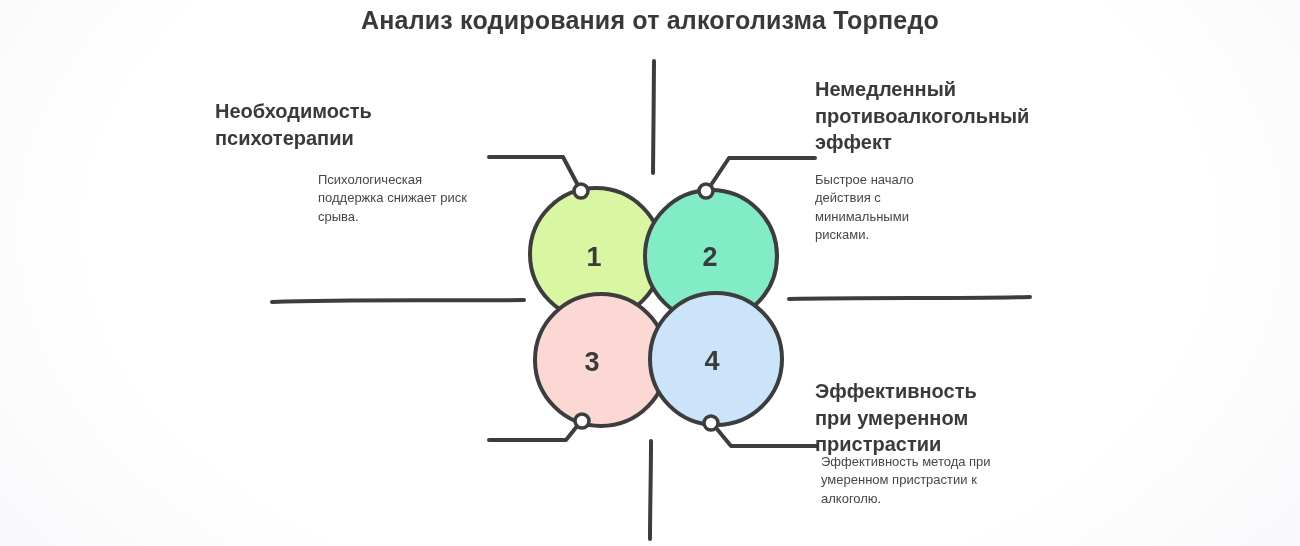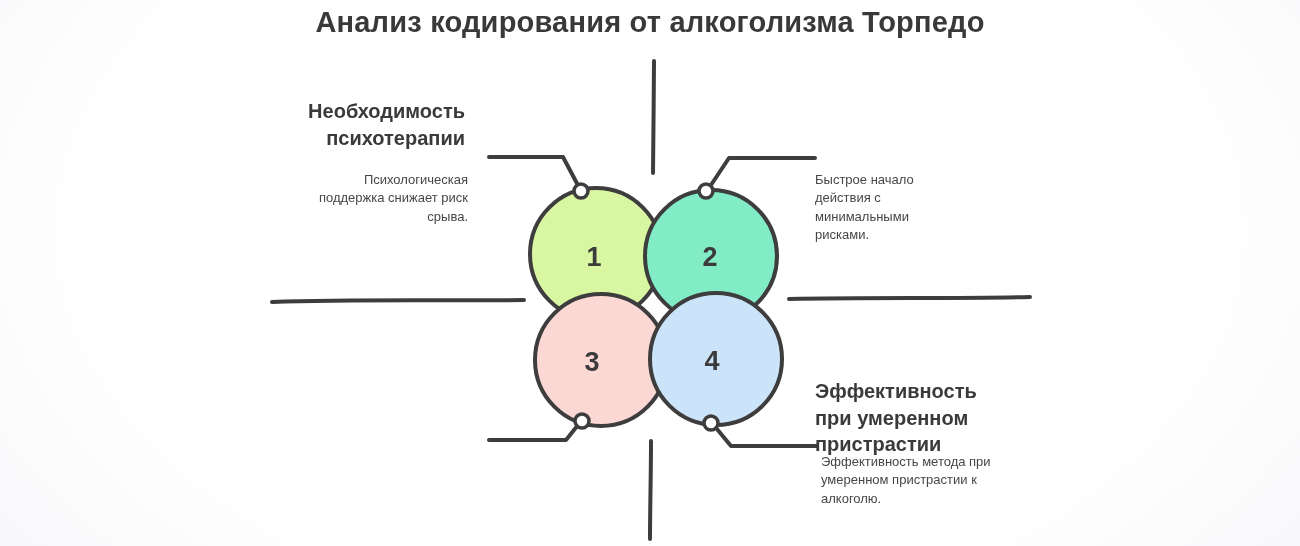--- a/index.html
+++ b/index.html
@@ -3,31 +3,31 @@
 <meta charset="utf-8">
 <style>
   html,body{margin:0;padding:0;background:#e9ebf1;}
   body{font-family:"Liberation Sans",sans-serif;}
   .canvas{
     position:relative;width:1300px;height:546px;overflow:hidden;
     background: radial-gradient(ellipse 95% 150% at 50% 42%, #ffffff 45%, #f4f5f8 75%, #e7e9f0 100%);
   }
   .title{
     position:absolute;top:6px;left:0;width:100%;text-align:center;margin:0;
-    font-size:29px;font-weight:800;color:#393939;letter-spacing:.2px;
+    font-size:25px;font-weight:800;color:#393939;letter-spacing:.2px;
   }
   .diagram{position:absolute;left:0;top:0;}
   .axis,.connector{fill:none;stroke:#3d3d3d;stroke-width:4;stroke-linecap:round;stroke-linejoin:round;}
   .venn{stroke:#3d3d3d;stroke-width:4;}
   .node{fill:#ffffff;stroke:#3d3d3d;stroke-width:3.5;}
   .num{font-family:"Liberation Sans",sans-serif;font-size:27px;font-weight:700;fill:#3b3b3b;text-anchor:middle;}
   .txt{position:absolute;}
   .heading{font-size:20px;font-weight:800;color:#3a3a3a;line-height:1.33;}
   .desc{font-size:13px;color:#474747;line-height:1.42;}
-  .alignR{text-align:right;}
+  .alignR{}
 </style>
 </head>
 <body>
 
 <div class="canvas">
 
   <h1 class="title">Анализ кодирования от алкоголизма Торпедо</h1>
 
   <svg class="diagram" width="1300" height="546" viewBox="0 0 1300 546">
 
@@ -63,19 +63,20 @@
       <text class="num" x="594" y="266">1</text>
       <text class="num" x="710" y="266">2</text>
       <text class="num" x="592" y="371">3</text>
       <text class="num" x="712" y="370">4</text>
     </g>
   </svg>
 
   <div class="txt heading alignR" style="left:215px;top:98px;width:250px;">Необходимость психотерапии</div>
   <div class="txt desc alignR" style="left:318px;top:171px;width:150px;">Психологическая поддержка снижает риск срыва.</div>
 
+  <div class="txt heading" style="left:815px;top:76px;width:270px;">Немедленный противоалкогольный эффект</div>
   <div class="txt desc" style="left:815px;top:171px;width:140px;">Быстрое начало действия с минимальными рисками.</div>
 
 
   <div class="txt heading" style="left:815px;top:358px;width:180px;margin-top:20px;">Эффективность при умеренном пристрастии</div>
   <div class="txt desc" style="left:815px;top:453px;width:170px;margin-left:6px;">Эффективность метода при умеренном пристрастии к алкоголю.</div>
 
 </div>
 
 </body></html>

